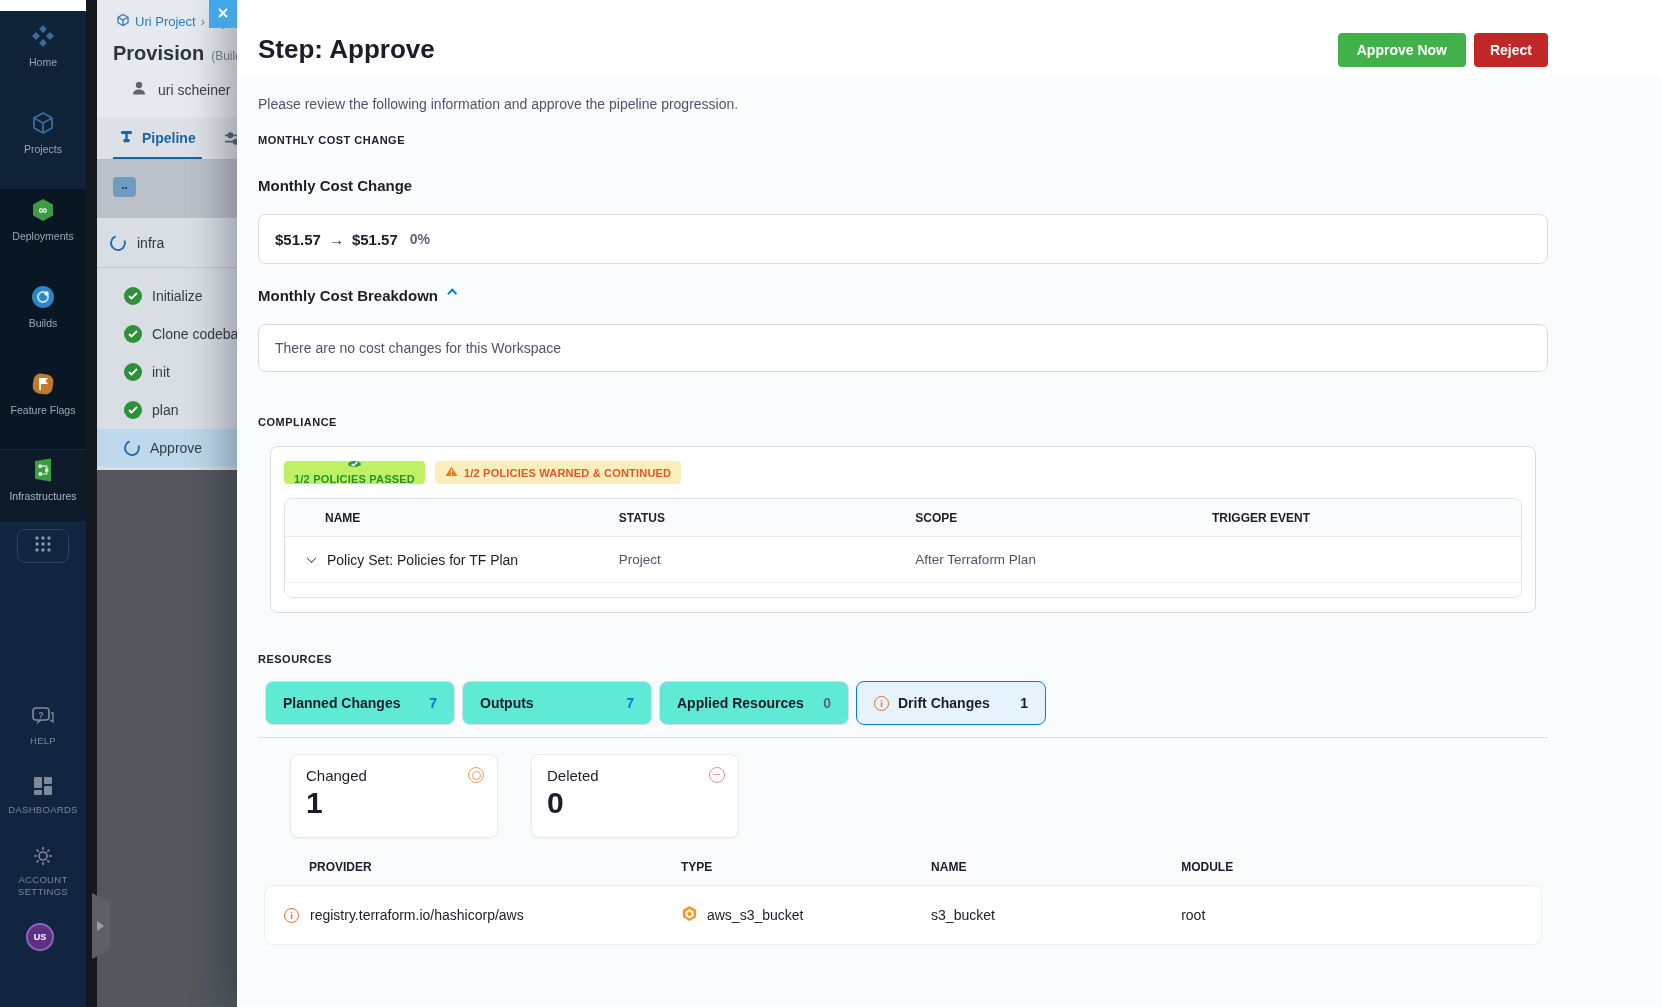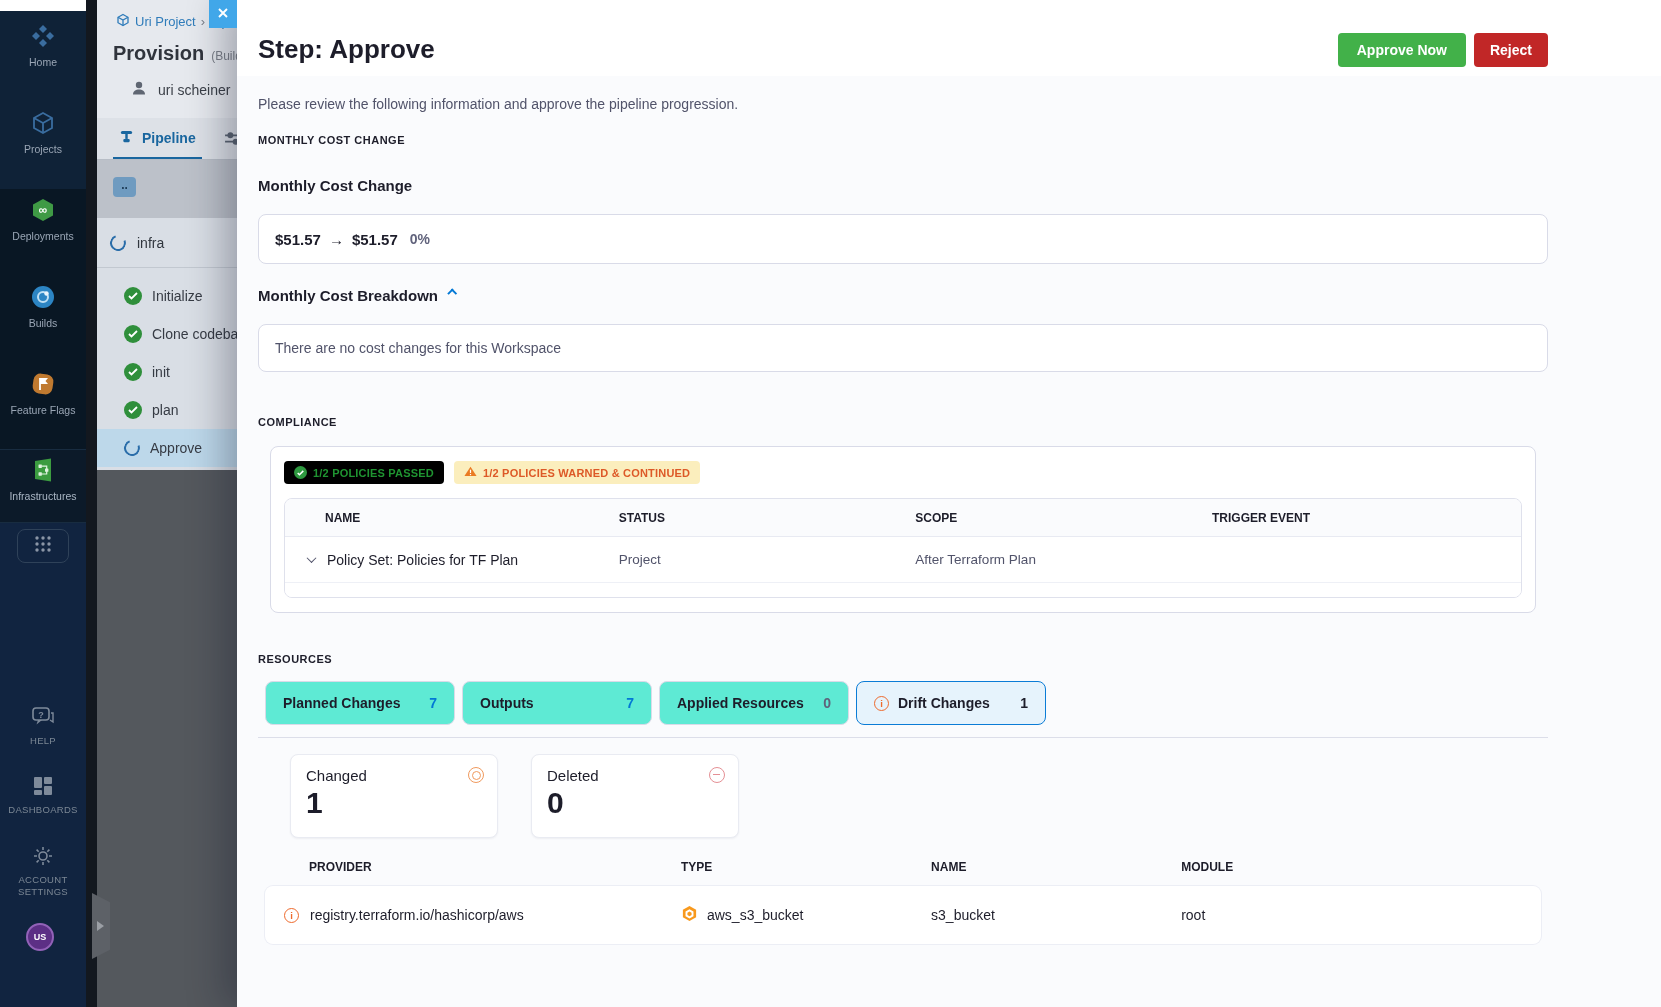--- a/index.html
+++ b/index.html
@@ -84,21 +84,21 @@
   .card { background:#fff; border:1px solid #d9dbe8; border-radius:8px; }
   .cost-card { margin-top:20px; height:50px; display:flex; align-items:center; gap:8px; padding-left:16px;
                font-size:15px; font-weight:bold; color:#1d1d2a; }
   .cost-card .pct { font-size:14px; font-weight:bold; color:#61637c; margin-left:4px; }
   .bd-head { margin-top:23px; display:flex; align-items:center; gap:10px; cursor:pointer; }
   .empty-card { margin-top:20px; height:48px; display:flex; align-items:center; padding-left:16px; font-size:14px; color:#51536a; }
   .comp-panel { margin:18px 12px 0 12px; padding:14px 13px 14px 13px; }
   .badges { display:flex; gap:10px; }
   .badge { display:inline-flex; align-items:center; gap:6px; height:23px; padding:0 10px; border-radius:4px;
            font-size:11px; font-weight:bold; letter-spacing:.2px; }
-  .badge.pass { background:#000000; color:#1f9431; }
+  .badge.pass { background:#bef264; color:#1f9431;flex-direction:column; }
   .badge.warn { background:#fbeebd; color:#dd5927; }
   .ctable { margin-top:14px; border:1px solid #dfe1ec; border-radius:8px; overflow:hidden; }
   .ctable .hrow { display:grid; grid-template-columns:27% 24% 24% 25%; background:#fafbfd; height:38px;
                   align-items:center; border-bottom:1px solid #e8eaf2; font-size:12px; font-weight:bold; color:#1d1d2a; }
   .ctable .hrow > div:first-child { padding-left:40px; }
   .ctable .brow { display:grid; grid-template-columns:27% 24% 24% 25%; height:46px; align-items:center;
                   font-size:14px; border-bottom:1px solid #eef0f6; background:#fff; cursor:pointer; }
   .ctable .name-cell { display:flex; align-items:center; gap:12px; padding-left:23px; color:#1d1d2a; }
   .ctable .dim { color:#51536a; font-size:13.5px; }
   .ctable .spacer { height:14px; background:#fff; }

